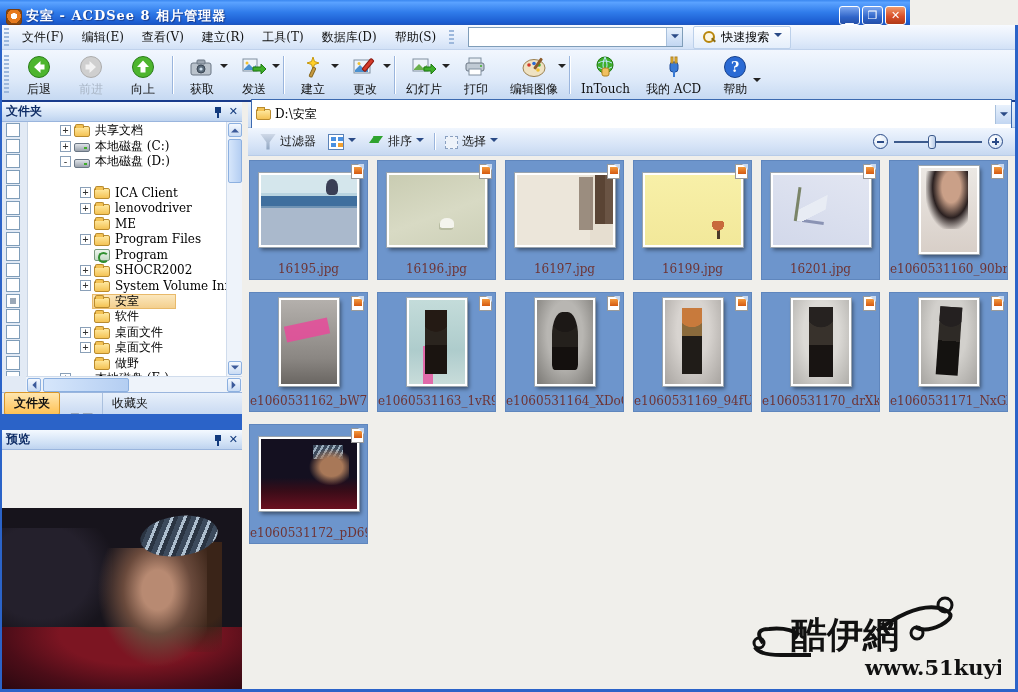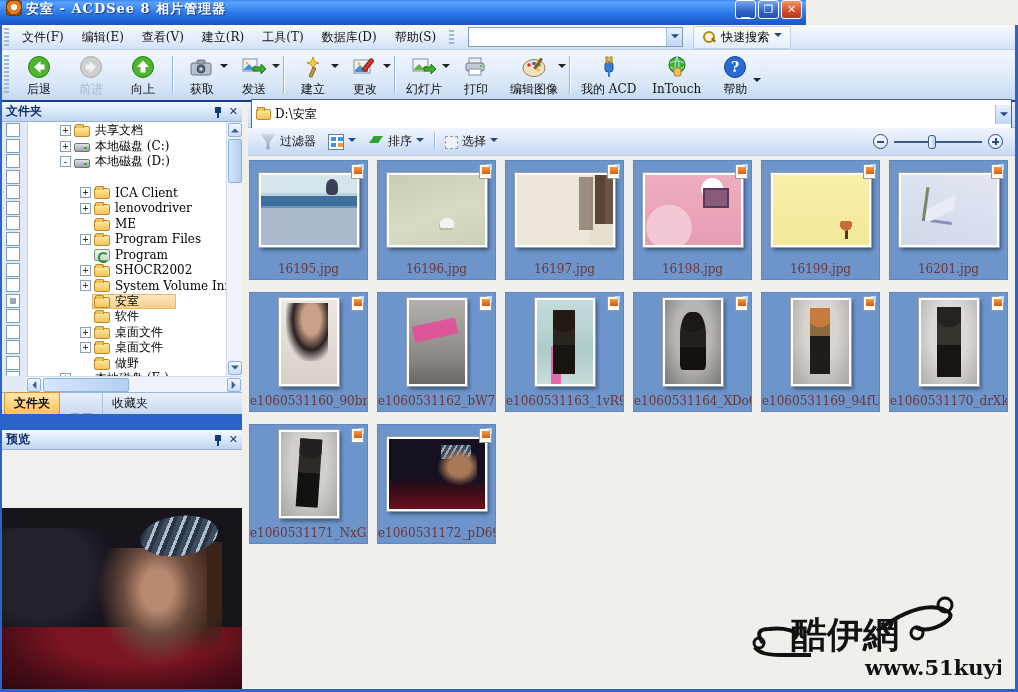--- a/index.html
+++ b/index.html
@@ -6,23 +6,23 @@
   html,body { width:1018px; height:692px; overflow:hidden; }
   body { position:relative; font-family:"DejaVu Serif", serif; font-size:12px; background:#f0efeb; }
 
   
   .win-border { position:absolute; background:#2b63c8; z-index:60; }
   #wb-left  { left:0; top:25px; bottom:0; width:2px; }
   #wb-right { right:0; top:25px; bottom:0; width:3px; }
   #wb-bottom{ left:0; right:0; bottom:0; height:3px; }
 
   
-  #titlebar { position:absolute; left:0; top:0; width:806px; height:25px;
+  #titlebar { position:absolute; left:0; top:0; width:910px; height:25px;
     background:linear-gradient(180deg,#3a87f0 0%,#5aa2ff 10%,#2f7bea 50%,#1b5cd0 90%,#1e55bc 100%);
-    display:flex; align-items:flex-start; padding:0 4px; }
+    display:flex; align-items:flex-end; padding:0 4px; }
   #app-icon { width:16px; height:16px; border-radius:3px; margin:0 4px 0 2px;
     background:radial-gradient(circle at 50% 45%, #fff 0 30%, #e67a1e 31% 65%, #8a4a10 66%);
     border:1px solid #7a3c0c; flex:none; }
   #win-title { color:#fff; font-weight:bold; font-size:13px; text-shadow:1px 1px 1px #1a3c8c; letter-spacing:1px; }
   .win-btns { margin-left:auto; display:flex; gap:2px; }
   .win-btn { width:21px; height:19px; border-radius:3px; border:1px solid #fff;
     background:linear-gradient(180deg,#7aa6f0,#2f64c8 60%,#244fa8); position:relative; }
   .win-btn.close { background:linear-gradient(180deg,#f09a6a,#d9502a 55%,#b03a18); }
   .win-btn span { position:absolute; inset:0; color:#fff; font-size:11px; line-height:17px; text-align:center;
     font-family:"DejaVu Sans",sans-serif; font-weight:bold; }
@@ -383,37 +383,37 @@
     </div>
     <div class="tb-lbl">编辑图像</div>
     <div class="tb-drop"></div>
   </div>
 
   <div class="tb-sep"></div>
 
   <div class="tb-btn">
     <div class="tb-ico">
       <svg width="24" height="24">
+          <circle cx="12" cy="10" r="8" fill="#3fae2a" stroke="#1f7a12"></circle>
+          <path d="M5 8 Q12 4 19 8 M5 12 Q12 16 19 12 M12 2 Q8 10 12 18 M12 2 Q16 10 12 18" stroke="#bfe8ff" fill="none"></path>
+          <rect x="9" y="13" width="7" height="8" rx="2" fill="#f0c060" stroke="#b08020"></rect>
+        </svg>
+    </div>
+    <div class="tb-lbl">InTouch</div>
+  </div>
+  <div class="tb-btn">
+    <div class="tb-ico">
+      <svg width="24" height="24">
           <rect x="8" y="7" width="8" height="10" rx="3" fill="#3a7bd5" stroke="#1c4a9a"></rect>
           <rect x="9" y="2" width="2" height="6" fill="#f0c030" stroke="#b08020"></rect>
           <rect x="13" y="2" width="2" height="6" fill="#f0c030" stroke="#b08020"></rect>
           <rect x="11" y="16" width="2" height="6" fill="#3a7bd5"></rect>
         </svg>
     </div>
     <div class="tb-lbl">我的 ACD</div>
-  </div>
-  <div class="tb-btn">
-    <div class="tb-ico">
-      <svg width="24" height="24">
-          <circle cx="12" cy="10" r="8" fill="#3fae2a" stroke="#1f7a12"></circle>
-          <path d="M5 8 Q12 4 19 8 M5 12 Q12 16 19 12 M12 2 Q8 10 12 18 M12 2 Q16 10 12 18" stroke="#bfe8ff" fill="none"></path>
-          <rect x="9" y="13" width="7" height="8" rx="2" fill="#f0c060" stroke="#b08020"></rect>
-        </svg>
-    </div>
-    <div class="tb-lbl">InTouch</div>
   </div>
   <div class="tb-btn">
     <div class="tb-ico">
       <svg width="24" height="24">
           <circle cx="12" cy="12" r="10.5" fill="#2a6ad4" stroke="#16408c"></circle>
           <text x="12" y="17" text-anchor="middle" font-size="14" font-weight="bold" fill="#fff" font-family="DejaVu Serif, serif">?</text>
         </svg>
     </div>
     <div class="tb-lbl">帮助</div>
     <div class="tb-drop" style="top:28px"></div>
@@ -467,21 +467,21 @@
       <div class="tree-row" style="top: 63px; padding-left: 52px;">
         <div class="expander">+</div>
         <div class="t-ico folder"></div>
         <span class="t-lbl">ICA Client</span>
       </div>
       <div class="tree-row" style="top: 78.5px; padding-left: 52px;">
         <div class="expander">+</div>
         <div class="t-ico folder"></div>
         <span class="t-lbl">lenovodriver</span>
       </div>
-      <div class="tree-row" style="top: 94px; padding-left: 52px; align-items: flex-end;">
+      <div class="tree-row" style="top: 94px; padding-left: 52px;">
         <div class="expander none"></div>
         <div class="t-ico folder"></div>
         <span class="t-lbl">ME</span>
       </div>
       <div class="tree-row" style="top: 109.5px; padding-left: 52px;">
         <div class="expander">+</div>
         <div class="t-ico folder"></div>
         <span class="t-lbl">Program Files</span>
       </div>
       <div class="tree-row" style="top: 125px; padding-left: 52px;">
@@ -638,29 +638,20 @@
     <div class="tname">16196.jpg</div>
   </div>
       <div class="tile">
     <div class="badge"></div>
     <div class="img-wrap">
           <div class="timg land art2">
             <div class="fig"></div>
           </div>
         </div>
     <div class="tname">16197.jpg</div>
-  </div>
-      <div class="tile">
-    <div class="badge"></div>
-    <div class="img-wrap">
-          <div class="timg land art3">
-            <div class="fig"></div>
-          </div>
-        </div>
-    <div class="tname">16198.jpg</div>
   </div>
       <div class="tile">
     <div class="badge"></div>
     <div class="img-wrap">
           <div class="timg land art4">
             <div class="fig"></div>
           </div>
         </div>
     <div class="tname">16199.jpg</div>
   </div>

